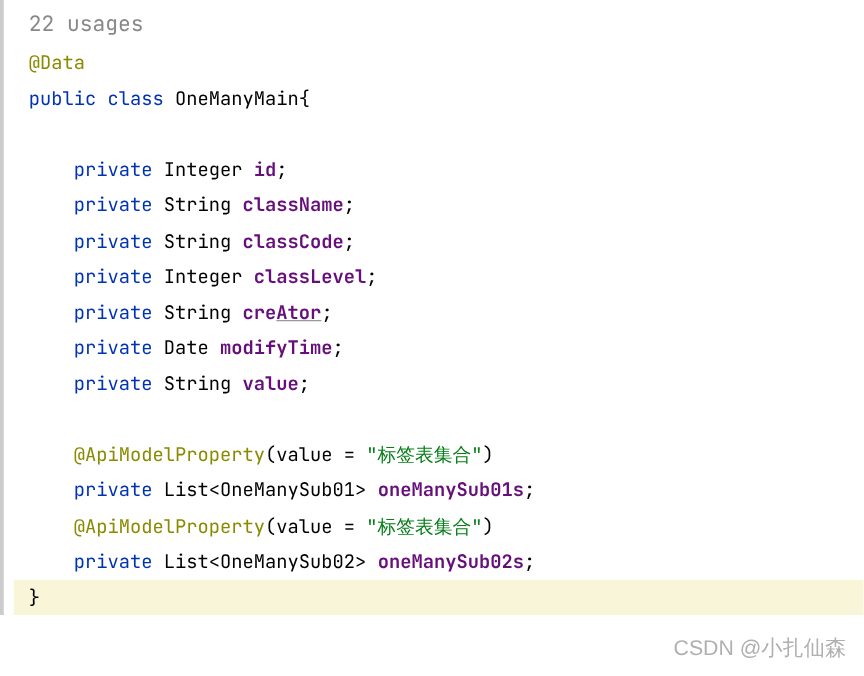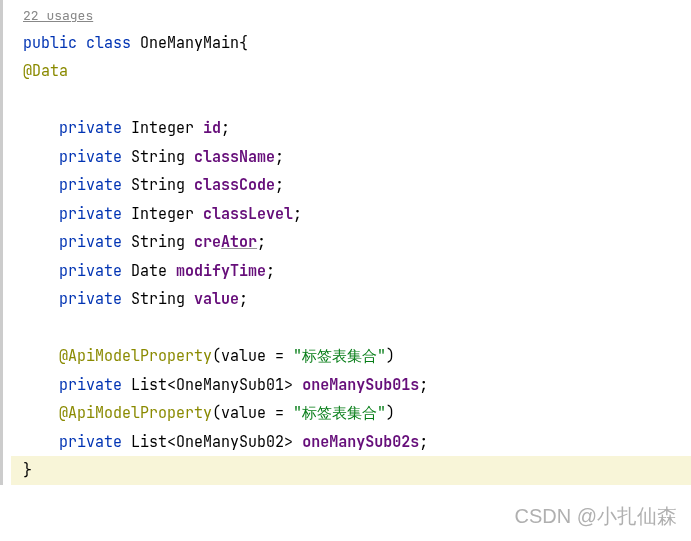--- a/index.html
+++ b/index.html
@@ -12,23 +12,22 @@
       position: relative;
       overflow: hidden;
       line-height: 1.9;
     }
     .editor {
       padding: 4px 0 0 8px;
       border-left: 3px solid #ccc;
     }
     .usages {
       color: #888;
-      font-size: 13px;
+      font-size: 17px;
       padding-left: 12px;
-      text-decoration: underline;
     }
     .line {
       white-space: pre;
       padding-left: 12px;
     }
     .annotation { color: #8a8a00; }
     .keyword { color: #0033b3; }
     .identifier { color: #000; }
     .type { color: #000; }
     .field { color: #660e7a; font-weight: bold; }
@@ -37,34 +36,34 @@
     .underline { text-decoration: underline; text-decoration-color: #999; text-align: right; }
     .highlight-band {
       background: #f8f5d8;
       padding-left: 12px;
     }
     .watermark {
       position: absolute;
       bottom: 6px;
       right: 14px;
       color: #b0b0b0;
-      font-size: 20px;
+      font-size: 17px;
       font-family: sans-serif;
       pointer-events: none;
     }
   </style>
 </head>
 <body>
 
 <div class="editor">
   <div class="usages">22 usages</div>
 
+  <div class="line"><span class="annotation">@Data</span></div>
+
   <div class="line"><span class="keyword">public</span> <span class="keyword">class</span> <span class="identifier">OneManyMain</span><span class="punct">{</span></div>
-
-  <div class="line"><span class="annotation">@Data</span></div>
 
   <div class="line"> </div>
 
   <div class="line">    <span class="keyword">private</span> <span class="type">Integer</span> <span class="field">id</span><span class="punct">;</span></div>
 
   <div class="line">    <span class="keyword">private</span> <span class="type">String</span> <span class="field">className</span><span class="punct">;</span></div>
 
   <div class="line">    <span class="keyword">private</span> <span class="type">String</span> <span class="field">classCode</span><span class="punct">;</span></div>
 
   <div class="line">    <span class="keyword">private</span> <span class="type">Integer</span> <span class="field">classLevel</span><span class="punct">;</span></div>

